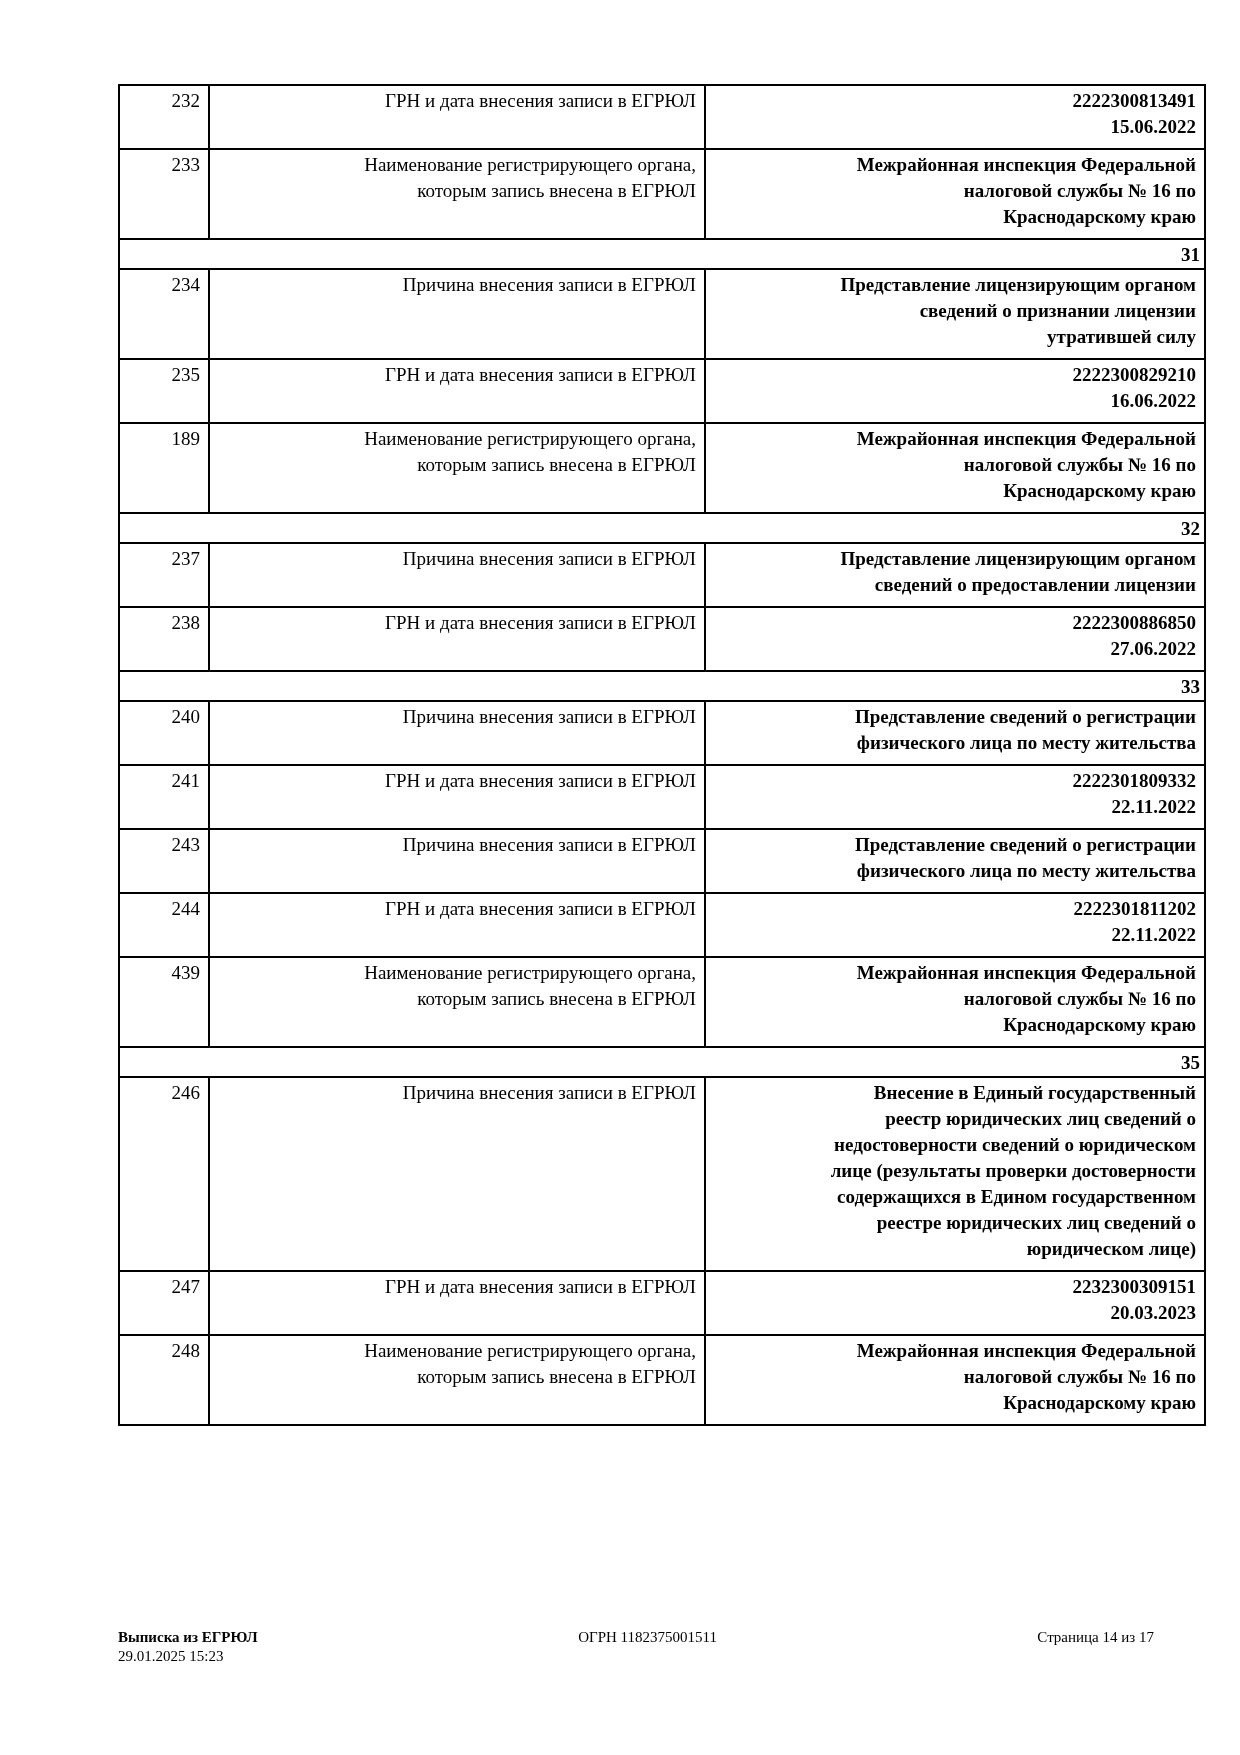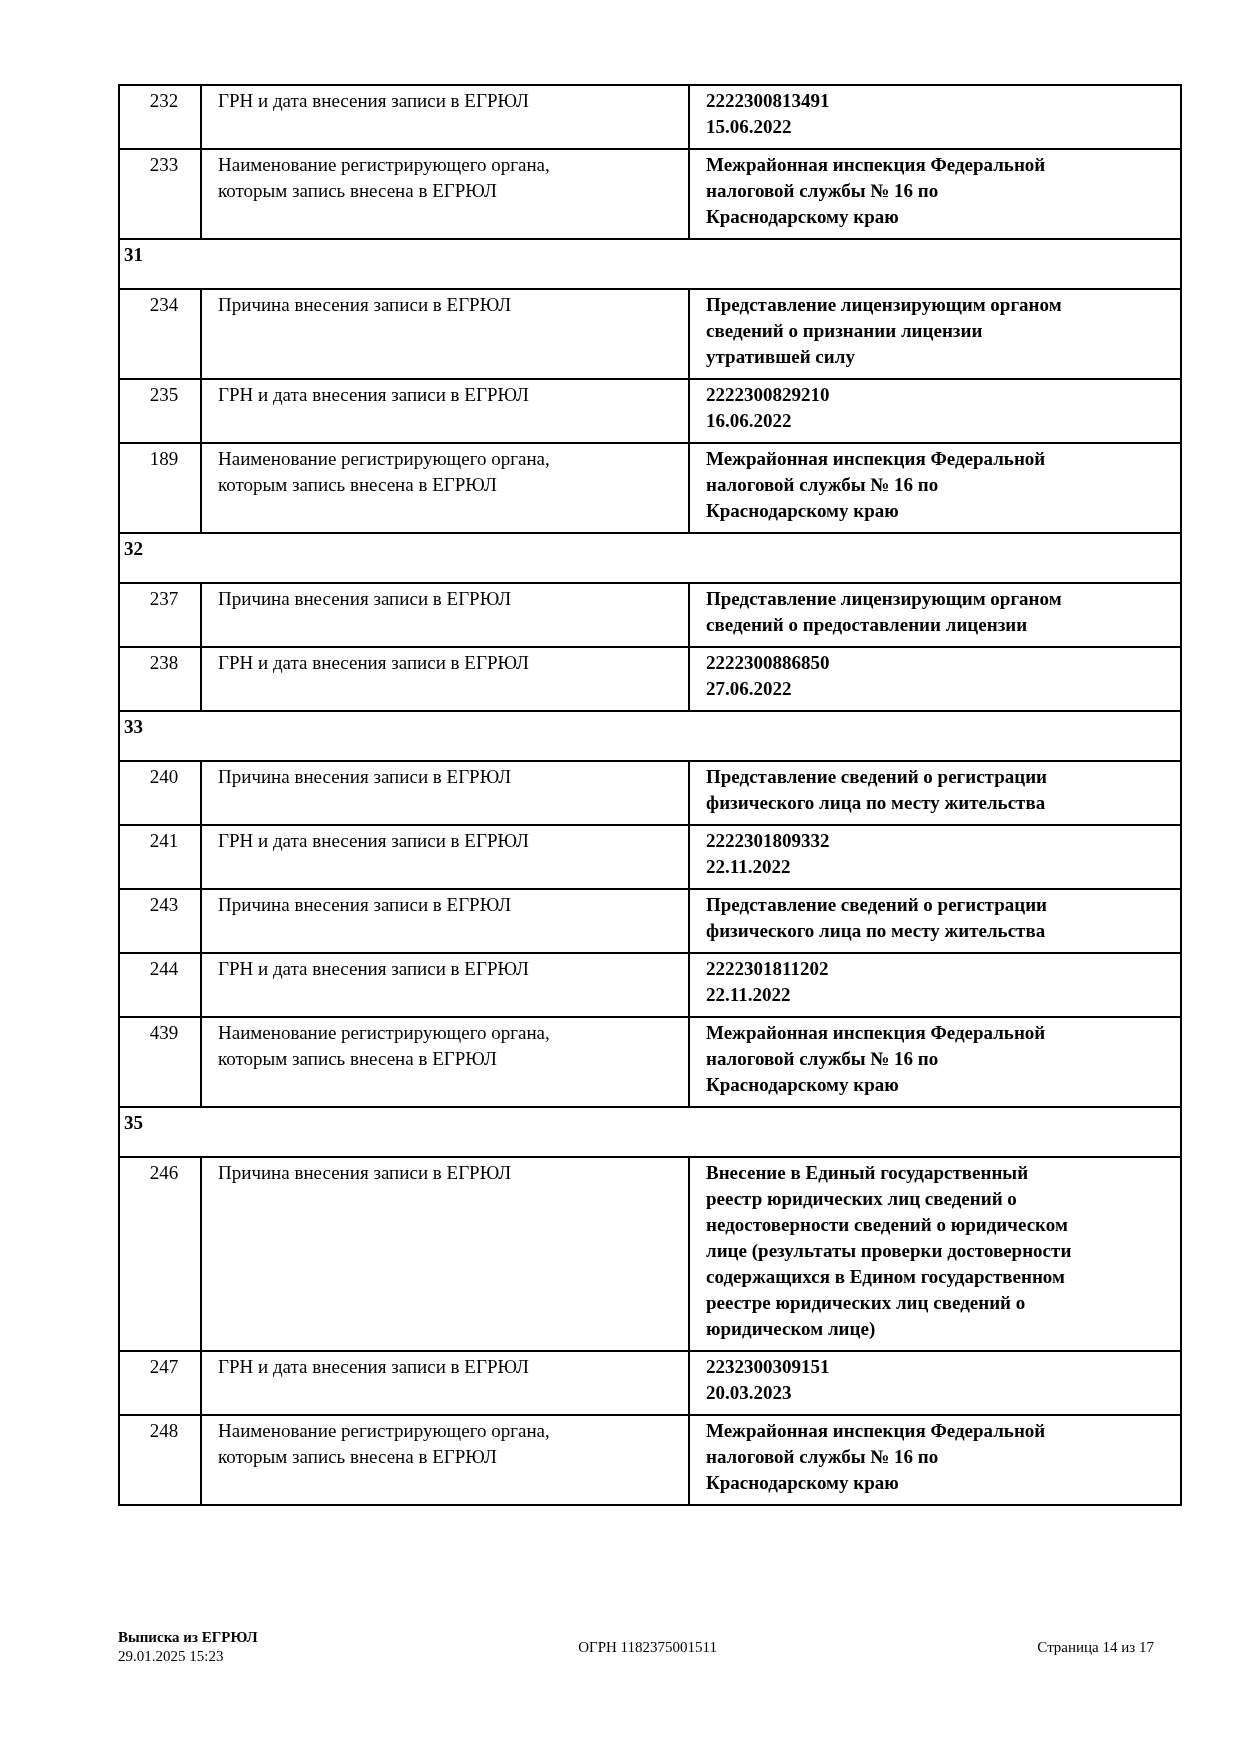--- a/index.html
+++ b/index.html
@@ -26,52 +26,53 @@
     top: 84px;
     width: 1036px;
     border-collapse: collapse;
     table-layout: fixed;
   }
   table.egrul td {
     border: 2px solid #000000;
     vertical-align: top;
     font-size: 19px;
     line-height: 26px;
-    padding: 2px 8px 8px 16px;
+    padding: 2px 8px 8px 24px;
+    text-align: right;
   }
   td.c-num {
     width: 56px;
     text-align: center;
     padding-left: 2px;
     padding-right: 2px;
     white-space: nowrap;
   }
   td.c-label {
     width: 462px;
     white-space: pre-line;
   }
   td.c-value {
     width: 466px;
     white-space: pre-line;
     font-weight: bold;
   }
   tr.section td {
-    text-align: left;
+    text-align: right;
     font-weight: bold;
-    padding: 2px 4px 20px 4px;
+    padding: 2px 4px 0 4px;
     white-space: normal;
   }
   .footer {
     position: absolute;
     left: 118px;
     top: 1628px;
     width: 1036px;
     display: flex;
     justify-content: space-between;
-    align-items: center;
+    align-items: flex-start;
     font-size: 15px;
     line-height: 19px;
     font-family: Liberation Serif, serif;
   }
   .footer-left .doc-title { font-weight: bold; }
   .footer-center { text-align: center; }
   .footer-right { text-align: right; }
 </style>
 </head>
 <body>

